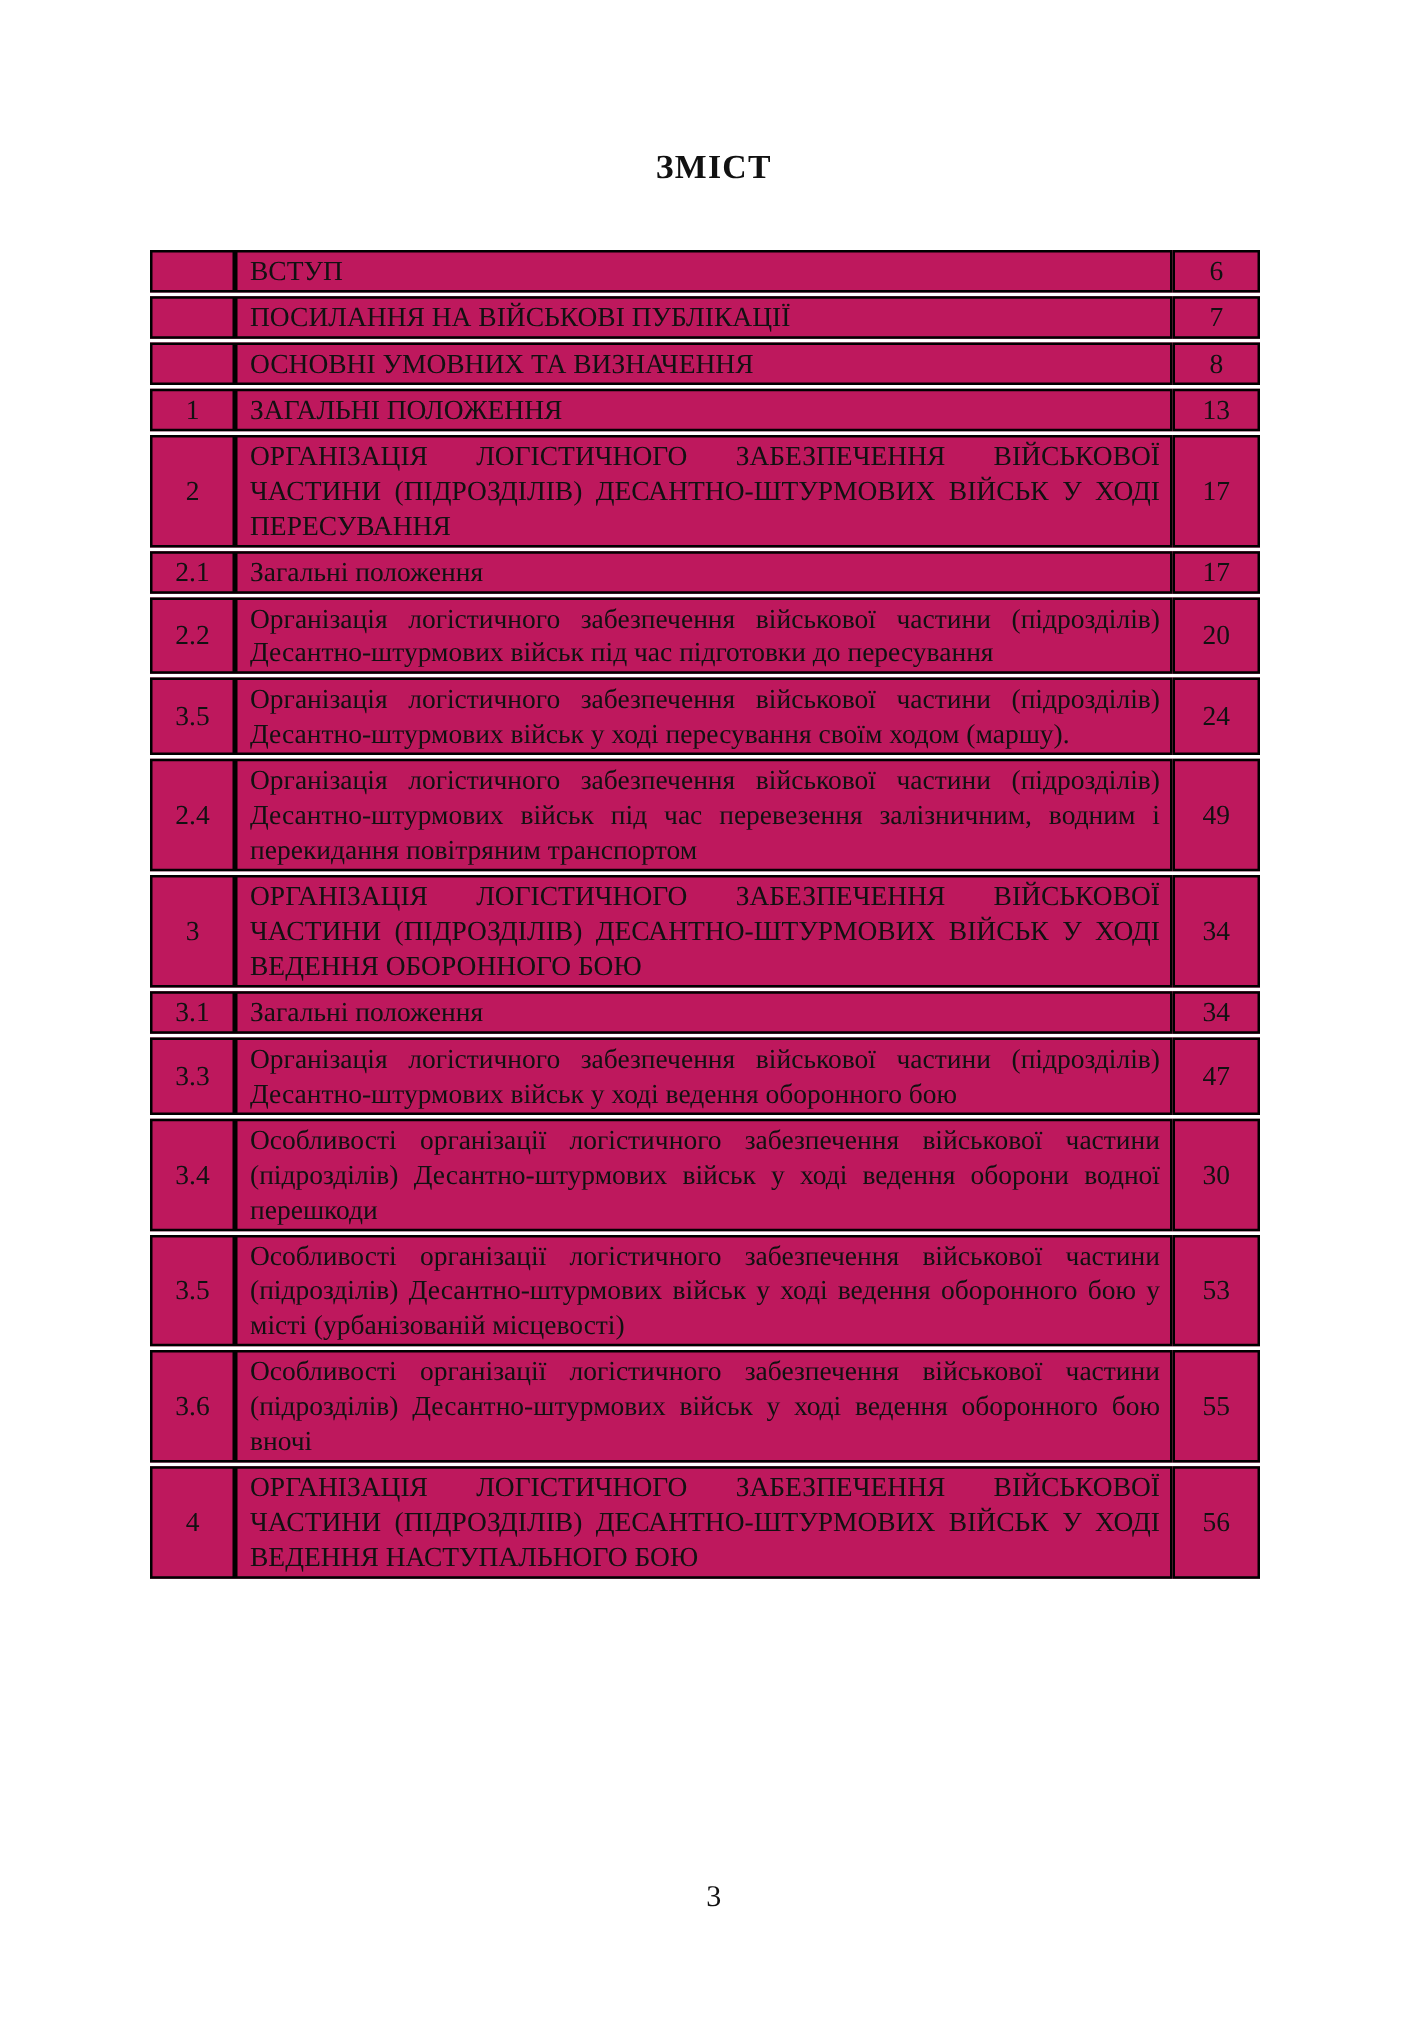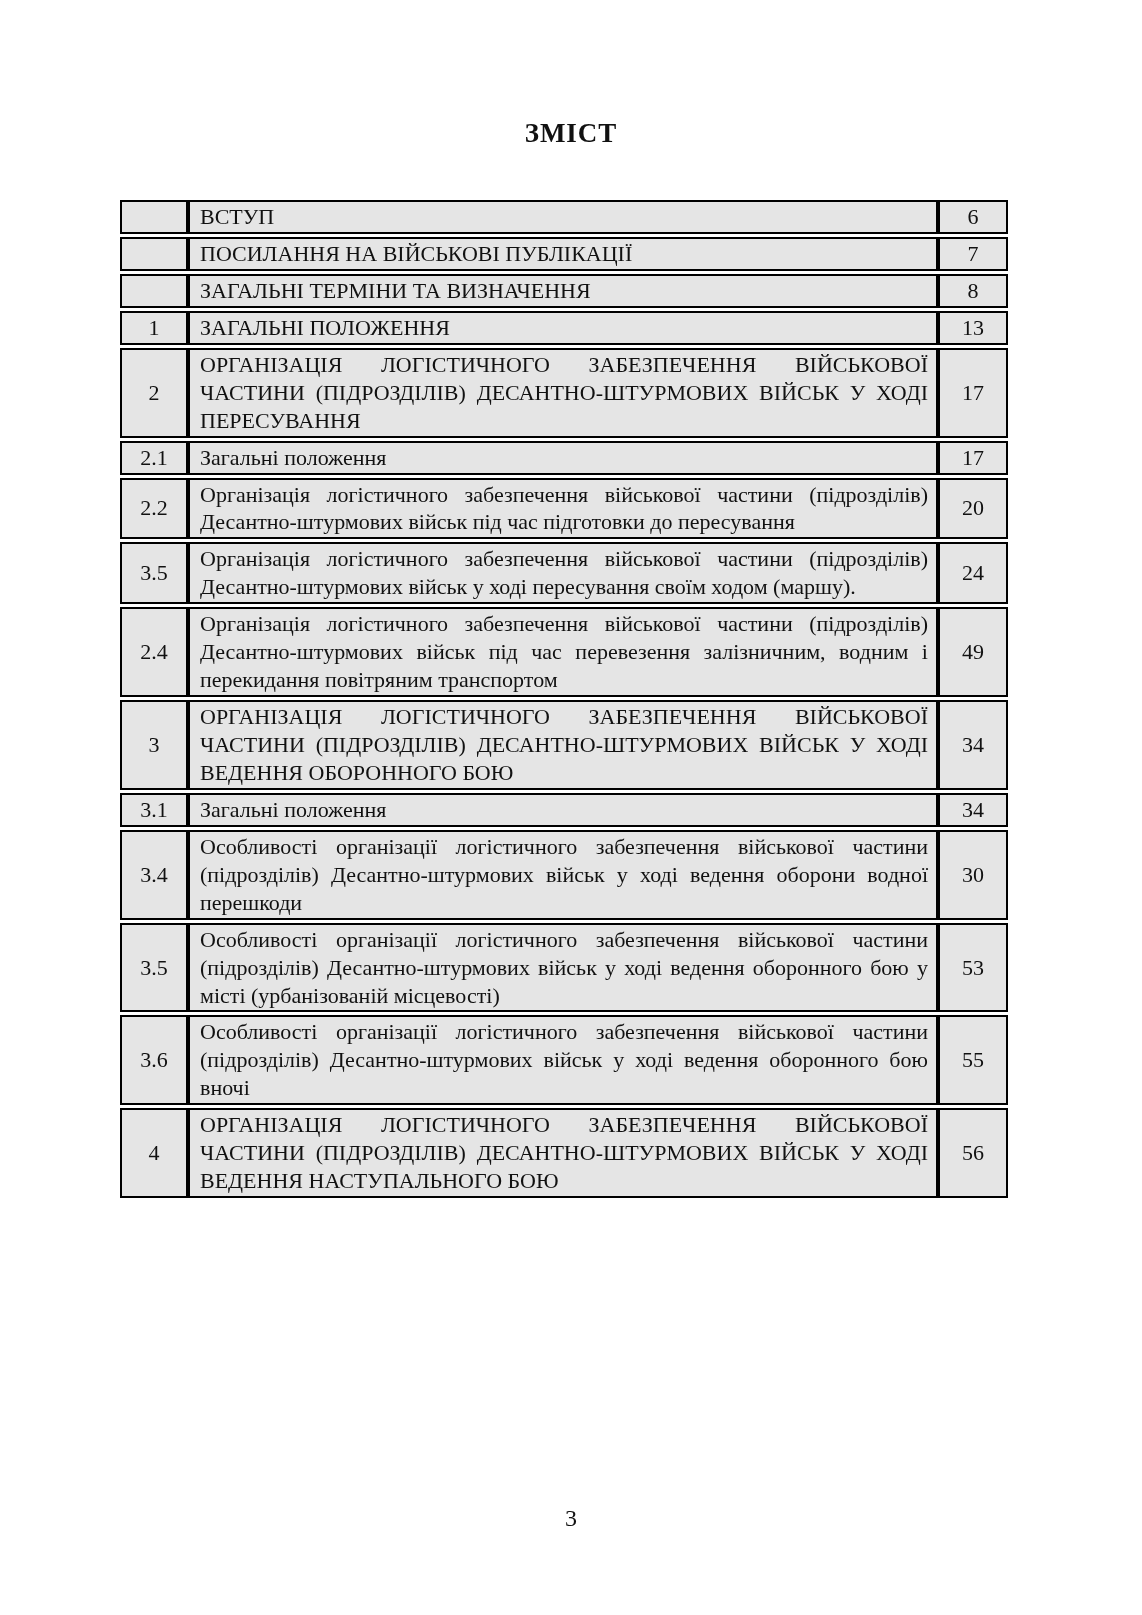--- a/index.html
+++ b/index.html
@@ -39,21 +39,21 @@
     width: 888px;
     border-collapse: separate;
     border-spacing: 0 3px;
     table-layout: fixed;
   }
   table.toc-table td {
     border: 2px solid #000000;
     vertical-align: middle;
     font-size: 22px;
     line-height: 1.27;
-    background: #e5e5e5;
+    background: #be185d;
   }
   td.col-num {
     width: 60px;
     text-align: center;
     padding: 1px 2px;
   }
   td.col-title {
     text-align: justify;
     padding: 1px 8px 1px 10px;
   }
@@ -86,21 +86,21 @@
   </tr>
 
   <tr>
     <td class="col-num"></td>
     <td class="col-title">ПОСИЛАННЯ НА ВІЙСЬКОВІ ПУБЛІКАЦІЇ</td>
     <td class="col-page">7</td>
   </tr>
 
   <tr>
     <td class="col-num"></td>
-    <td class="col-title">ЗАГАЛЬНІ ТЕРМІНИ ТА ВИЗНАЧЕННЯ</td>
+    <td class="col-title">ОСНОВНІ УМОВНИХ ТА ВИЗНАЧЕННЯ</td>
     <td class="col-page">8</td>
   </tr>
 
 
   <tr>
     <td class="col-num">1</td>
     <td class="col-title">ЗАГАЛЬНІ ПОЛОЖЕННЯ</td>
     <td class="col-page">13</td>
   </tr>
 
@@ -140,20 +140,25 @@
     <td class="col-page">34</td>
   </tr>
 
   <tr>
     <td class="col-num">3.1</td>
     <td class="col-title">Загальні положення</td>
     <td class="col-page">34</td>
   </tr>
 
 
+  <tr>
+    <td class="col-num">3.3</td>
+    <td class="col-title">Організація логістичного забезпечення військової частини (підрозділів) Десантно-штурмових військ у ході ведення оборонного бою</td>
+    <td class="col-page">47</td>
+  </tr>
 
   <tr>
     <td class="col-num">3.4</td>
     <td class="col-title">Особливості організації логістичного забезпечення військової частини (підрозділів) Десантно-штурмових військ у ході ведення оборони водної перешкоди</td>
     <td class="col-page">30</td>
   </tr>
 
   <tr>
     <td class="col-num">3.5</td>
     <td class="col-title">Особливості організації логістичного забезпечення військової частини (підрозділів) Десантно-штурмових військ у ході ведення оборонного бою у місті (урбанізованій місцевості)</td>

